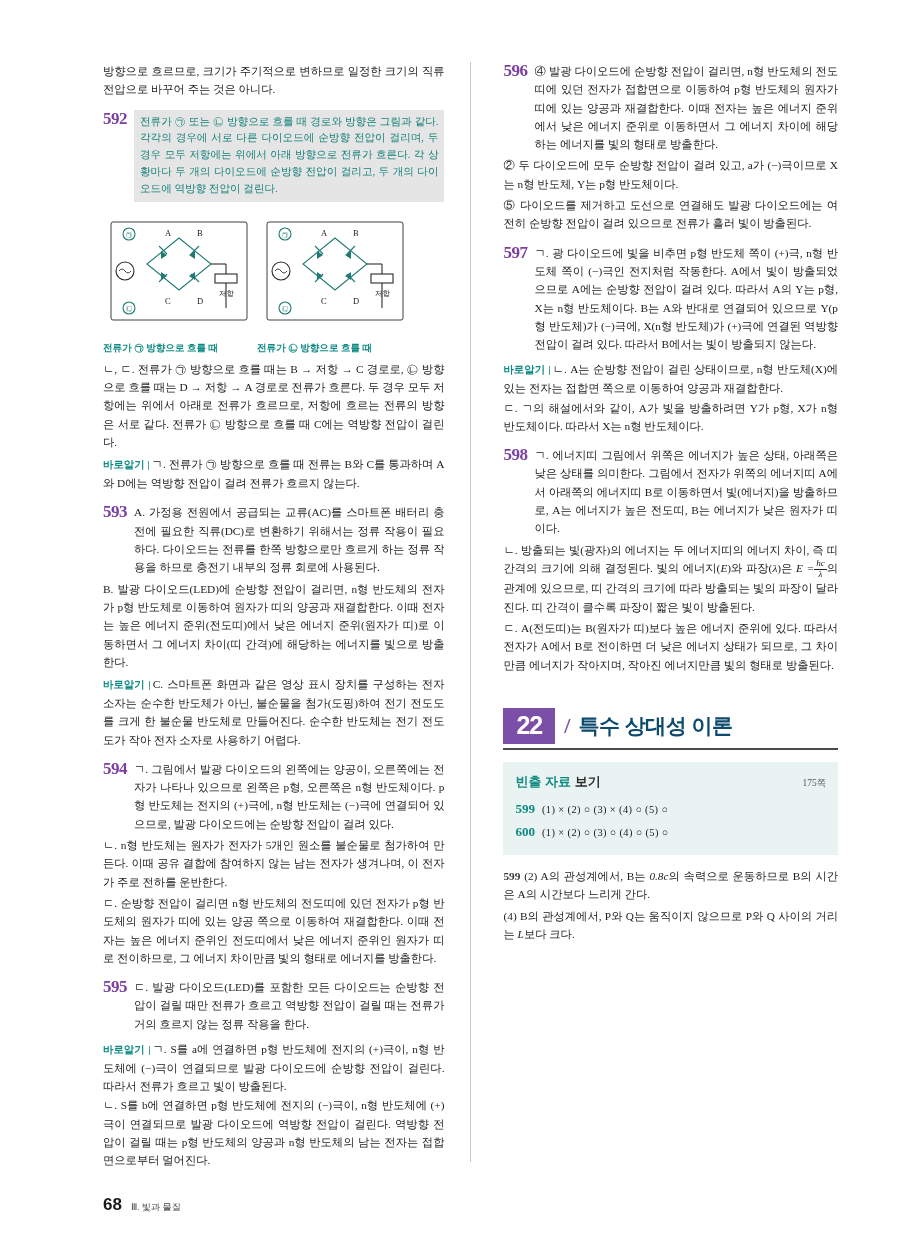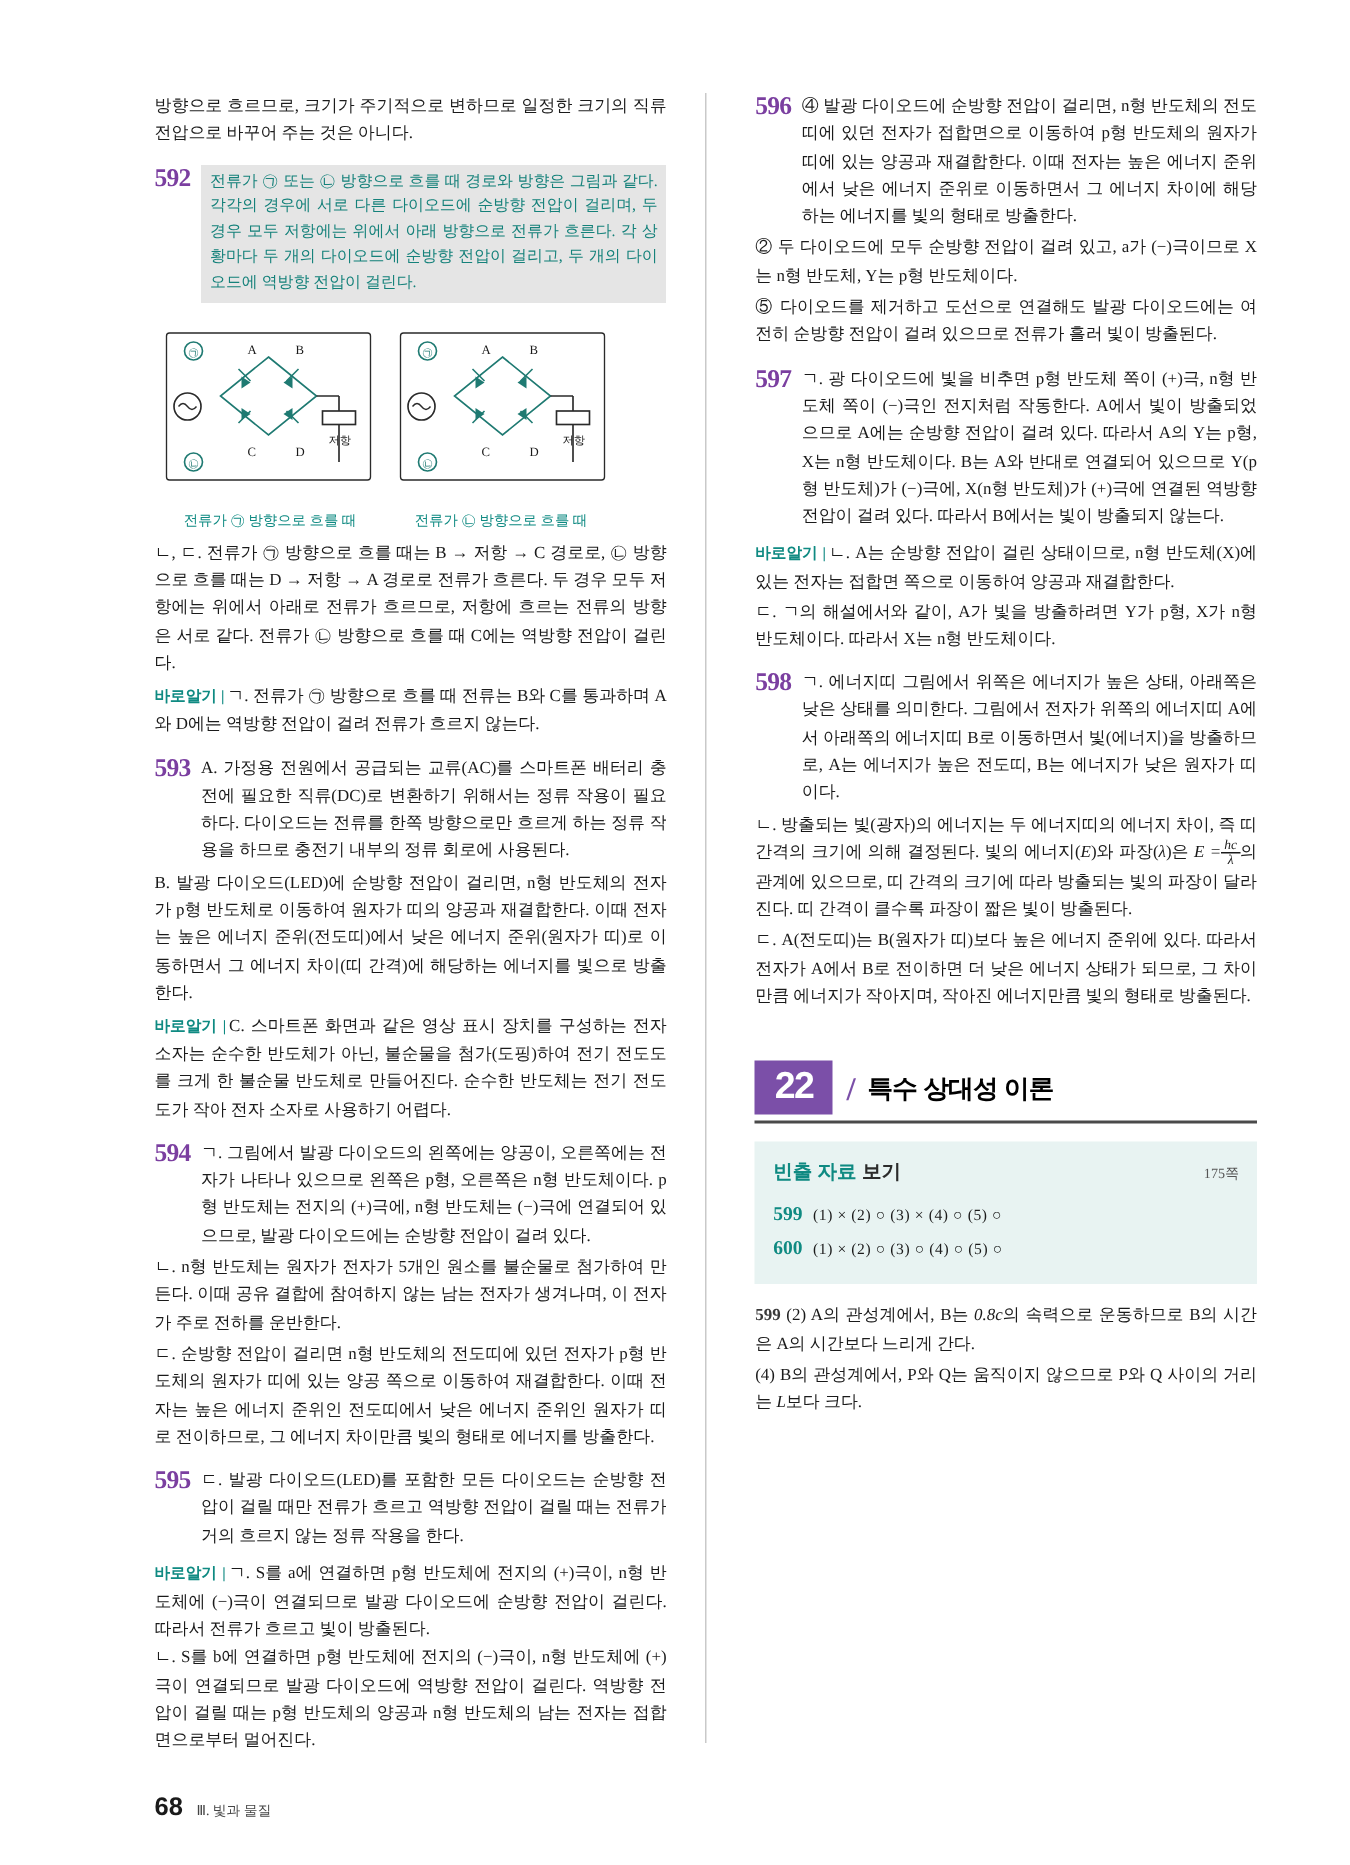--- a/index.html
+++ b/index.html
@@ -59,24 +59,23 @@
     font-weight:bold;
     font-size:10.4px;
     margin-right:2px;
   }
   .badge-line{margin:4px 0 1px 0;}
   .figure{
     margin:6px 0 4px 0;
     width:100%;
   }
   .figcaption{
-    text-align:center;
     font-size:9.6px;
     color:#0f8a82;
-    font-weight:normal;
+    font-weight:bold;
   }
   .chapter-head{
     margin-top:34px;
     display:flex;
     align-items:stretch;
     border-bottom:2px solid #4a4a4a;
     padding-bottom:4px;
   }
   .chapter-num{
     background:#7b4fa8;
@@ -92,23 +91,23 @@
   }
   .chapter-slash{
     color:#7b4fa8;
     font-size:22px;
     font-weight:bold;
     margin:0 8px 0 9px;
     display:flex;align-items:center;
   }
   .chapter-title{
     font-family:"Liberation Sans", sans-serif;
-    font-size:17px;
-    font-weight:bold;
-    color:#000000;
+    font-size:21px;
+    font-weight:bold;
+    color:#0c4a6e;
     display:flex;align-items:center;
     letter-spacing:-0.5px;
   }
   .databox{
     background:#e8f3f2;
     margin-top:12px;
     padding:9px 12px 11px 12px;
     box-sizing:border-box;
   }
   .databox-head{

